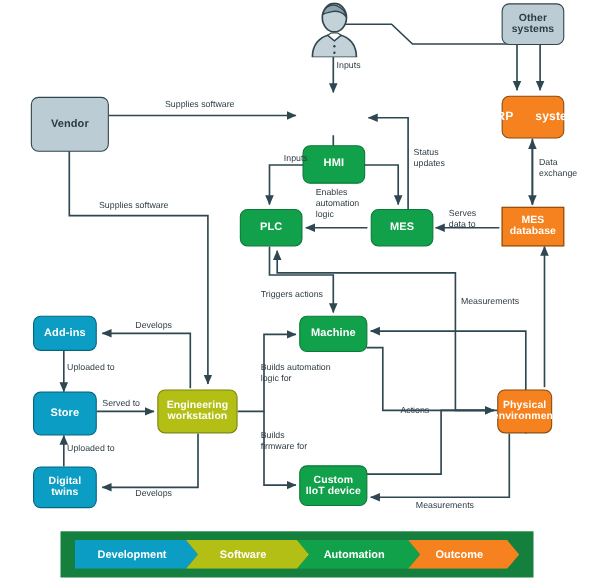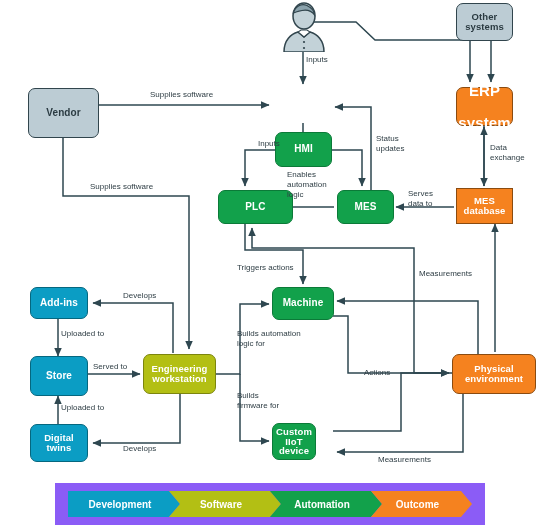--- a/index.html
+++ b/index.html
@@ -10,21 +10,21 @@
         box-sizing:border-box;font-weight:bold;line-height:1.05;letter-spacing:.1px;}
   .node span{display:block;padding:0 2px;}
   .n-gray{background:#bcccd4;border:1.6px solid #31454d;border-radius:7px;color:#2b3b42;}
   .n-green{background:#12a14b;border:1.6px solid #0b7a38;border-radius:7px;color:#ffffff;}
   .n-orange{background:#f5821f;border:1.6px solid #8a4b10;border-radius:7px;color:#ffffff;}
   .n-orange-sq{background:#f5821f;border:1.6px solid #8a4b10;border-radius:0;color:#ffffff;}
   .n-blue{background:#0b9dc4;border:1.6px solid #05677f;border-radius:7px;color:#ffffff;}
   .n-olive{background:#b3bf14;border:1.6px solid #7c850e;border-radius:7px;color:#ffffff;}
   .elabel{position:absolute;color:#2e3d44;font-size:8px;line-height:10px;font-weight:normal;
           white-space:pre;font-family:"Liberation Sans",sans-serif;}
-  #legendwrap{position:absolute;left:55px;top:483px;width:430px;height:42px;background:#8b5cf6;}
+  #legendwrap{position:absolute;left:55px;top:483px;width:430px;height:42px;background:#15803d;}
   #legend{position:absolute;left:13px;top:8px;width:404px;height:26px;}
   .legitem{position:absolute;top:0;height:26px;color:#fff;font-weight:bold;font-size:10px;
            display:flex;align-items:center;justify-content:center;}
   .legitem span{position:relative;left:-4px;}
   .person{position:absolute;}
 </style>
 </head>
 <body>
 
 <div id="stage">
@@ -106,26 +106,26 @@
 
   <div class="node n-gray" style="left:456px;top:3px;width:57px;height:38px;font-size:9.5px;flex-direction:column;">
     <span>Other</span>
     <span>systems</span>
   </div>
 
   <div class="node n-green" style="left:275px;top:88px;width:57px;height:35px;font-size:10px;margin-top:44px;">
     <span>HMI</span>
   </div>
 
-  <div class="node n-orange" style="left:456px;top:87px;width:57px;height:39px;font-size:15px;flex-direction:column;gap:16px;">
+  <div class="node n-orange" style="left:456px;top:87px;width:57px;height:39px;font-size:11px;flex-direction:row;gap:16px;">
     <span>ERP</span>
     <span>system</span>
   </div>
 
-  <div class="node n-green" style="left:218px;top:190px;width:75px;height:34px;font-size:10px;">
+  <div class="node n-green" style="left:218px;top:190px;width:57px;height:34px;font-size:10px;">
     <span>PLC</span>
   </div>
 
   <div class="node n-green" style="left:337px;top:190px;width:57px;height:34px;font-size:10px;">
     <span>MES</span>
   </div>
 
   <div class="node n-orange-sq" style="left:456px;top:188px;width:57px;height:36px;font-size:9.5px;flex-direction:column;">
     <span>MES</span>
     <span>database</span>
@@ -146,26 +146,26 @@
 
   <div class="node n-olive" style="left:143px;top:354px;width:73px;height:40px;font-size:9.5px;flex-direction:column;">
     <span>Engineering</span>
     <span>workstation</span>
   </div>
 
   <div class="node n-green" style="left:272px;top:287px;width:62px;height:33px;font-size:10px;">
     <span>Machine</span>
   </div>
 
-  <div class="node n-green" style="left:272px;top:423px;width:44px;height:37px;font-size:9.5px;flex-direction:column;">
+  <div class="node n-green" style="left:272px;top:423px;width:62px;height:37px;font-size:9.5px;flex-direction:column;">
     <span>Custom</span>
     <span>IIoT device</span>
   </div>
 
-  <div class="node n-orange" style="left:452px;top:354px;width:84px;height:40px;font-size:9.5px;flex-direction:column;">
+  <div class="node n-orange" style="left:452px;top:354px;width:50px;height:40px;font-size:9.5px;flex-direction:column;">
     <span>Physical</span>
     <span>environment</span>
   </div>
 
   <div class="elabel" style="left:150px;top:90px;">Supplies software</div>
 
   <div class="elabel" style="left:90px;top:182px;">Supplies software</div>
 
   <div class="elabel" style="left:306px;top:55px;">Inputs</div>
 

